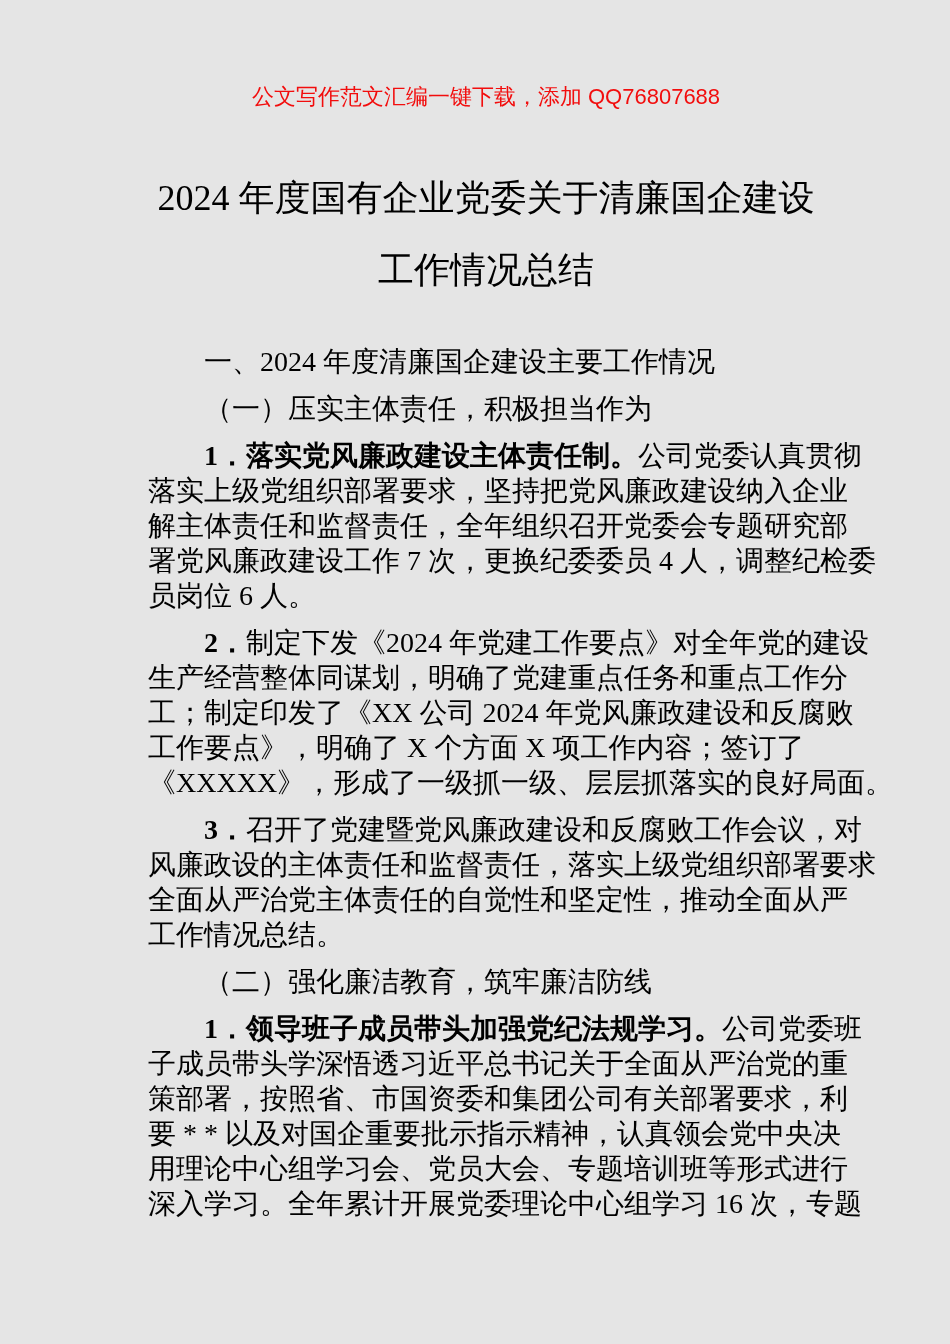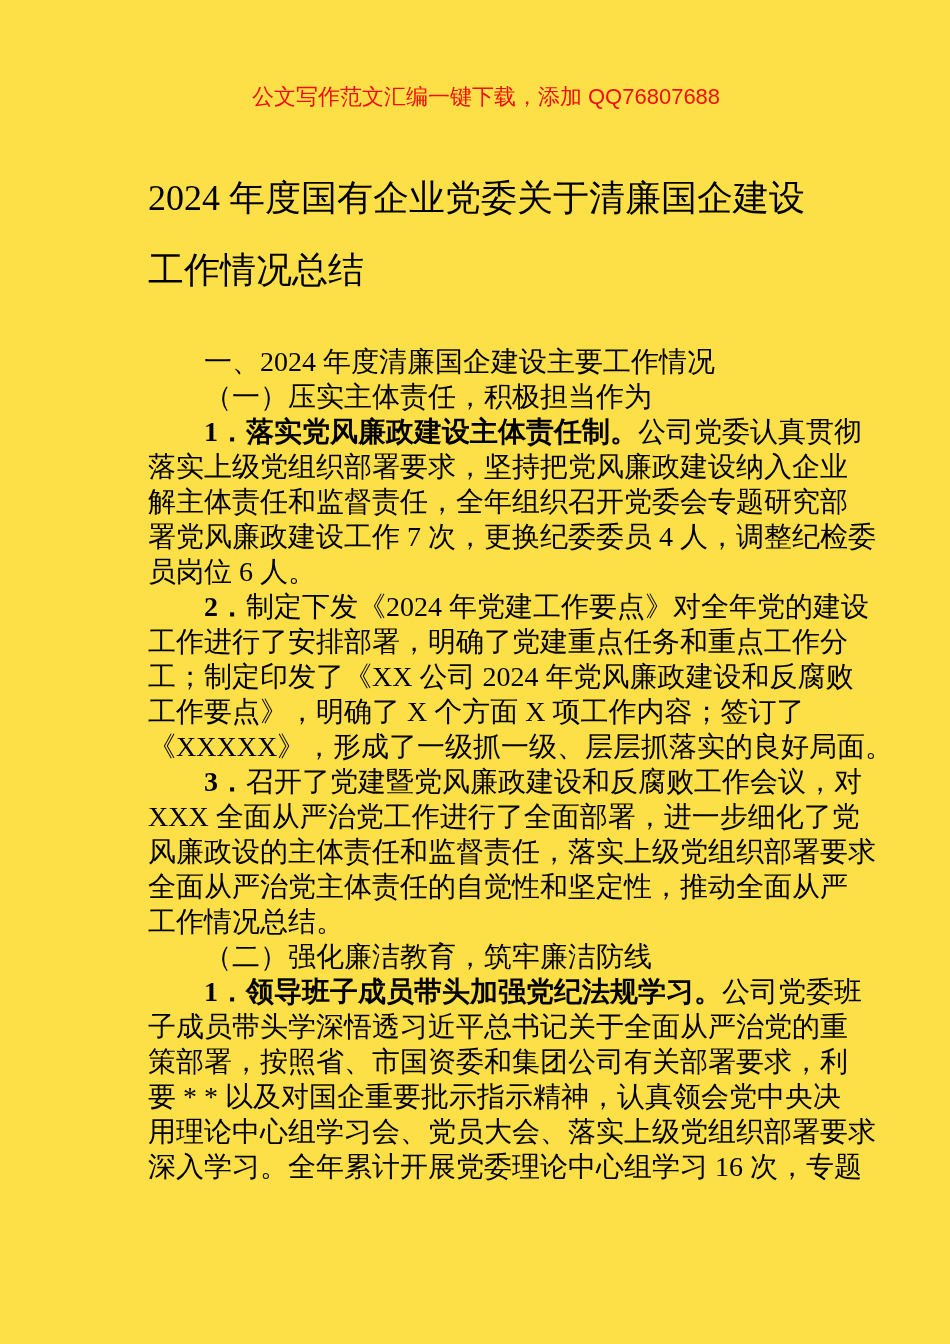--- a/index.html
+++ b/index.html
@@ -12,57 +12,58 @@
     height: 1344px;
     overflow: hidden;
     font-family: "Liberation Serif", "DejaVu Serif", serif;
     color: #000000;
   }
   .page {
     box-sizing: border-box;
     width: 950px;
     height: 1344px;
     padding-top: 84px;
-    background: #fde047;
+    background: #e5e5e5;
   }
   .content-col {
     margin-left: 148px;
     width: 676px;
   }
   .promo {
     font-family: "Liberation Sans", "DejaVu Sans", sans-serif;
     font-size: 22px;
     line-height: 26px;
     text-align: center;
     font-weight: normal;
     white-space: nowrap;
   }
   .doc-title {
     margin: 52px 0 0 0;
     font-size: 36px;
     font-weight: normal;
-    text-align: left;
+    text-align: center;
     font-family: "Liberation Serif", "DejaVu Serif", serif;
   }
   .title-line {
     height: 72px;
     line-height: 72px;
     white-space: nowrap;
   }
   .doc-body {
     margin-top: 38px;
     font-size: 28px;
   }
   .text-line {
     height: 35px;
     line-height: 35px;
     white-space: nowrap;
   }
   .text-line.indent {
     padding-left: 56px;
+    margin-top: 12px;
   }
   .text-line b {
     font-weight: bold;
   }
 </style>
 </head>
 <body>
 
 <div class="page">
   <div class="content-col">
@@ -76,32 +77,31 @@
 
     <div class="doc-body" id="doc-body">
         <div class="text-line indent">一、2024 年度清廉国企建设主要工作情况</div>
         <div class="text-line indent">（一）压实主体责任，积极担当作为</div>
         <div class="text-line indent"><b>1．落实党风廉政建设主体责任制。</b>公司党委认真贯彻</div>
         <div class="text-line">落实上级党组织部署要求，坚持把党风廉政建设纳入企业</div>
         <div class="text-line">解主体责任和监督责任，全年组织召开党委会专题研究部</div>
         <div class="text-line">署党风廉政建设工作 7 次，更换纪委委员 4 人，调整纪检委</div>
         <div class="text-line">员岗位 6 人。</div>
         <div class="text-line indent"><b>2．</b>制定下发《2024 年党建工作要点》对全年党的建设</div>
-        <div class="text-line">工作进行了安排部署，明确了党建重点任务和重点工作分</div>
+        <div class="text-line">生产经营整体同谋划，明确了党建重点任务和重点工作分</div>
         <div class="text-line">工；制定印发了《XX 公司 2024 年党风廉政建设和反腐败</div>
         <div class="text-line">工作要点》，明确了 X 个方面 X 项工作内容；签订了</div>
         <div class="text-line">《XXXXX》，形成了一级抓一级、层层抓落实的良好局面。</div>
         <div class="text-line indent"><b>3．</b>召开了党建暨党风廉政建设和反腐败工作会议，对</div>
-        <div class="text-line">XXX 全面从严治党工作进行了全面部署，进一步细化了党</div>
         <div class="text-line">风廉政设的主体责任和监督责任，落实上级党组织部署要求</div>
         <div class="text-line">全面从严治党主体责任的自觉性和坚定性，推动全面从严</div>
         <div class="text-line">工作情况总结。</div>
         <div class="text-line indent">（二）强化廉洁教育，筑牢廉洁防线</div>
         <div class="text-line indent"><b>1．领导班子成员带头加强党纪法规学习。</b>公司党委班</div>
         <div class="text-line">子成员带头学深悟透习近平总书记关于全面从严治党的重</div>
         <div class="text-line">策部署，按照省、市国资委和集团公司有关部署要求，利</div>
         <div class="text-line">要 * * 以及对国企重要批示指示精神，认真领会党中央决</div>
-        <div class="text-line">用理论中心组学习会、党员大会、落实上级党组织部署要求</div>
+        <div class="text-line">用理论中心组学习会、党员大会、专题培训班等形式进行</div>
         <div class="text-line">深入学习。全年累计开展党委理论中心组学习 16 次，专题</div>
       </div>
 
   </div>
 </div>
 
 </body></html>

